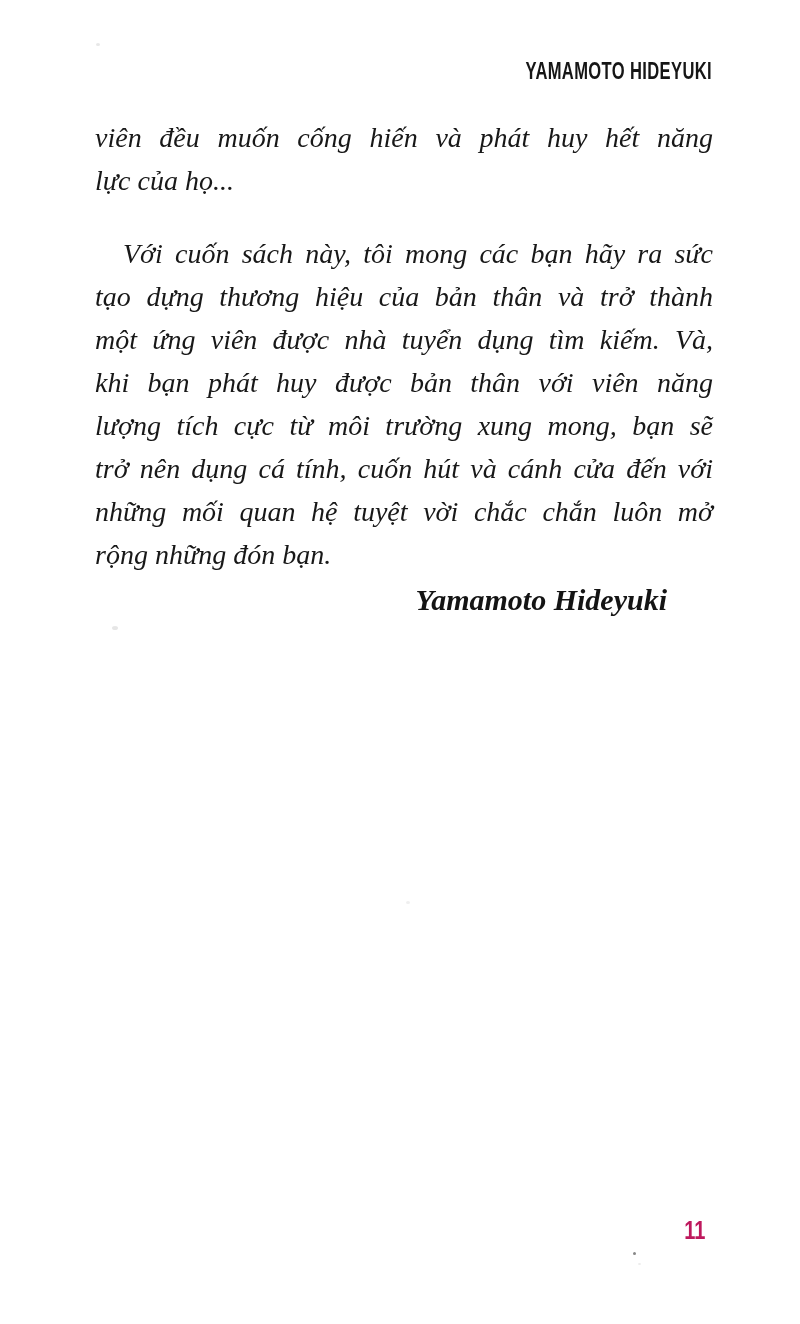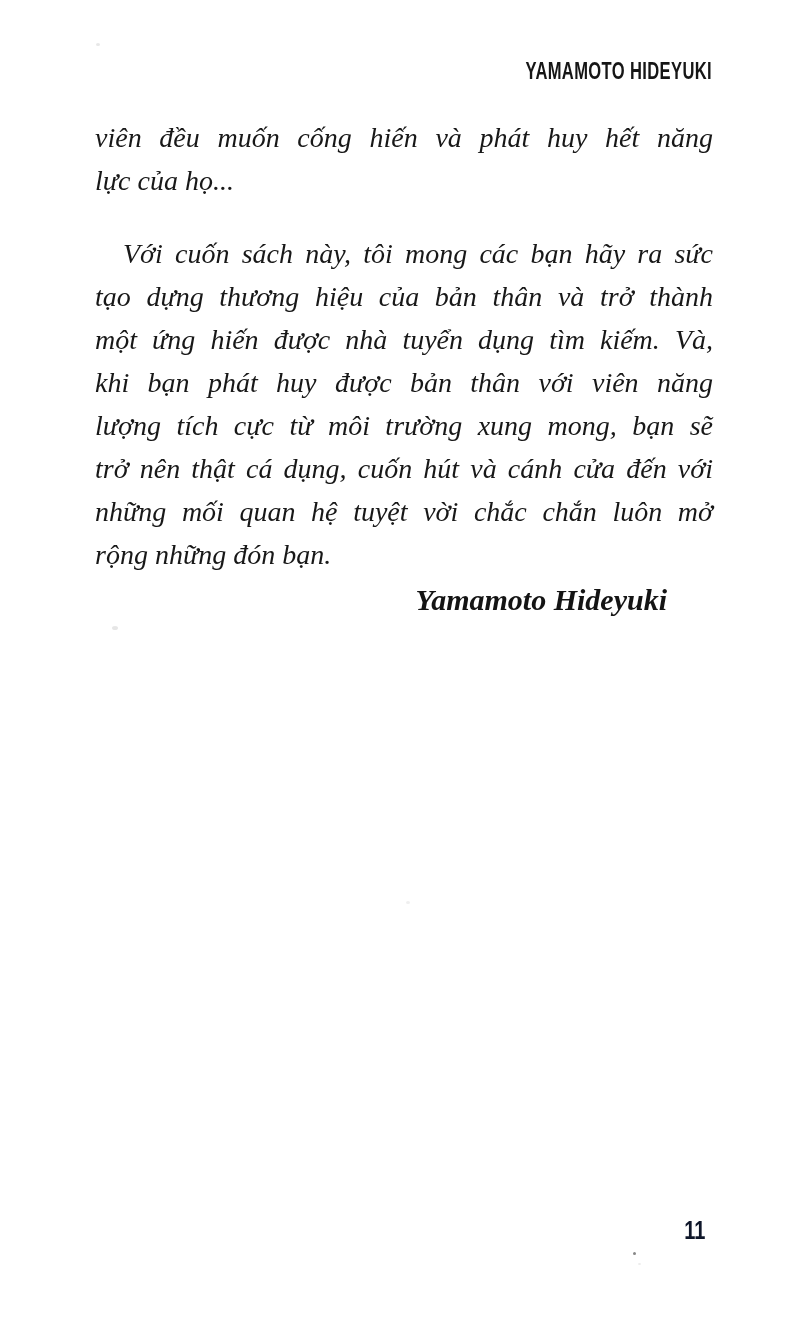--- a/index.html
+++ b/index.html
@@ -65,21 +65,21 @@
   }
 
   
   .page-number {
     position: absolute;
     top: 1216px;
     right: 95px;
     font-family: "Liberation Sans", sans-serif;
     font-weight: 700;
     font-size: 25px;
-    color: #0f172a;
+    color: #be185d;
   }
   .page-number .condense {
     display: inline-block;
     transform: scaleX(0.8);
     transform-origin: right top;
   }
 
   
   .speck {
     position: absolute;
@@ -102,24 +102,24 @@
 <main class="text-block">
 
   <div class="para">
     <div class="line">viên đều muốn cống hiến và phát huy hết năng</div>
     <div class="line last">lực của họ...</div>
   </div>
 
   <div class="para">
     <div class="line indent">Với cuốn sách này, tôi mong các bạn hãy ra sức</div>
     <div class="line">tạo dựng thương hiệu của bản thân và trở thành</div>
-    <div class="line">một ứng hiến được nhà tuyển dụng tìm kiếm. Và,</div>
+    <div class="line">một ứng viên được nhà tuyển dụng tìm kiếm. Và,</div>
     <div class="line">khi bạn phát huy được bản thân với viên năng</div>
     <div class="line">lượng tích cực từ môi trường xung mong, bạn sẽ</div>
-    <div class="line">trở nên thật cá dụng, cuốn hút và cánh cửa đến với</div>
+    <div class="line">trở nên dụng cá tính, cuốn hút và cánh cửa đến với</div>
     <div class="line">những mối quan hệ tuyệt vời chắc chắn luôn mở</div>
     <div class="line last">rộng những đón bạn.</div>
   </div>
 
   <div class="signature">Yamamoto Hideyuki</div>
 
 </main>
 
 <div class="page-number">
   <span class="condense">11</span>

